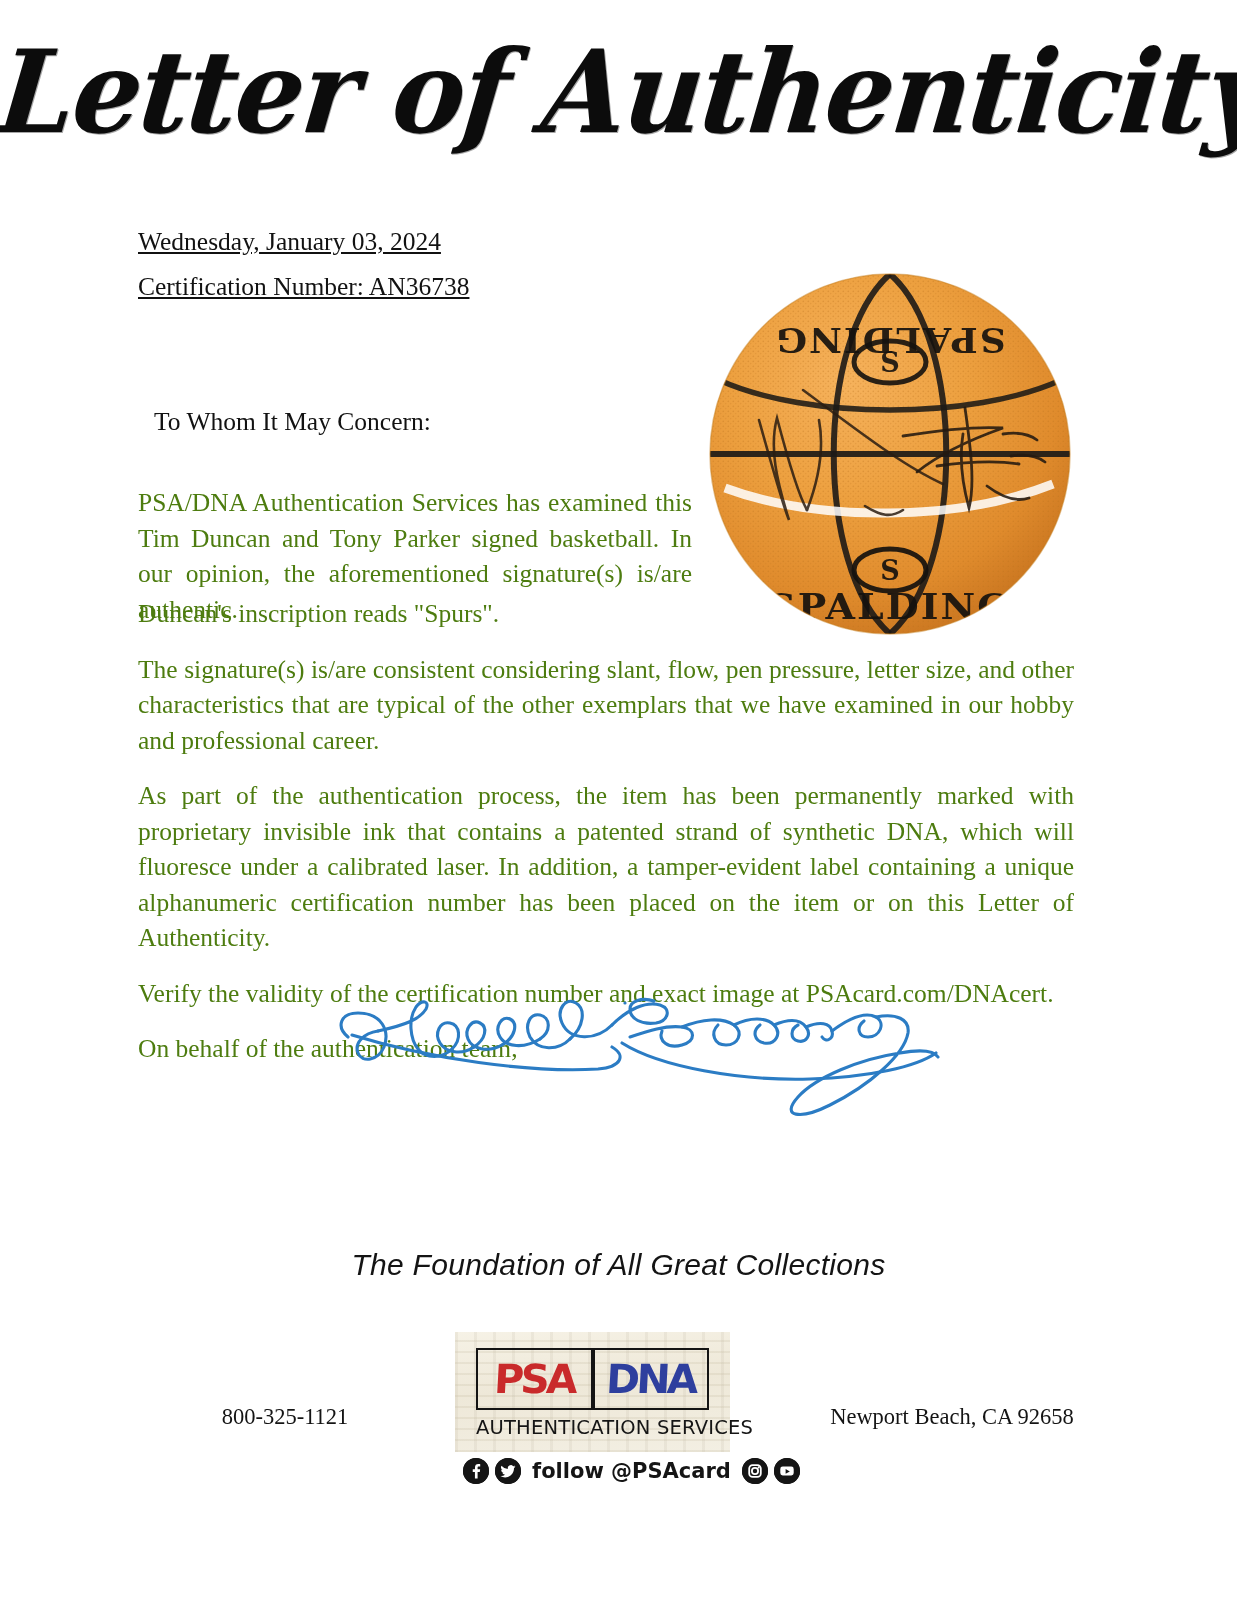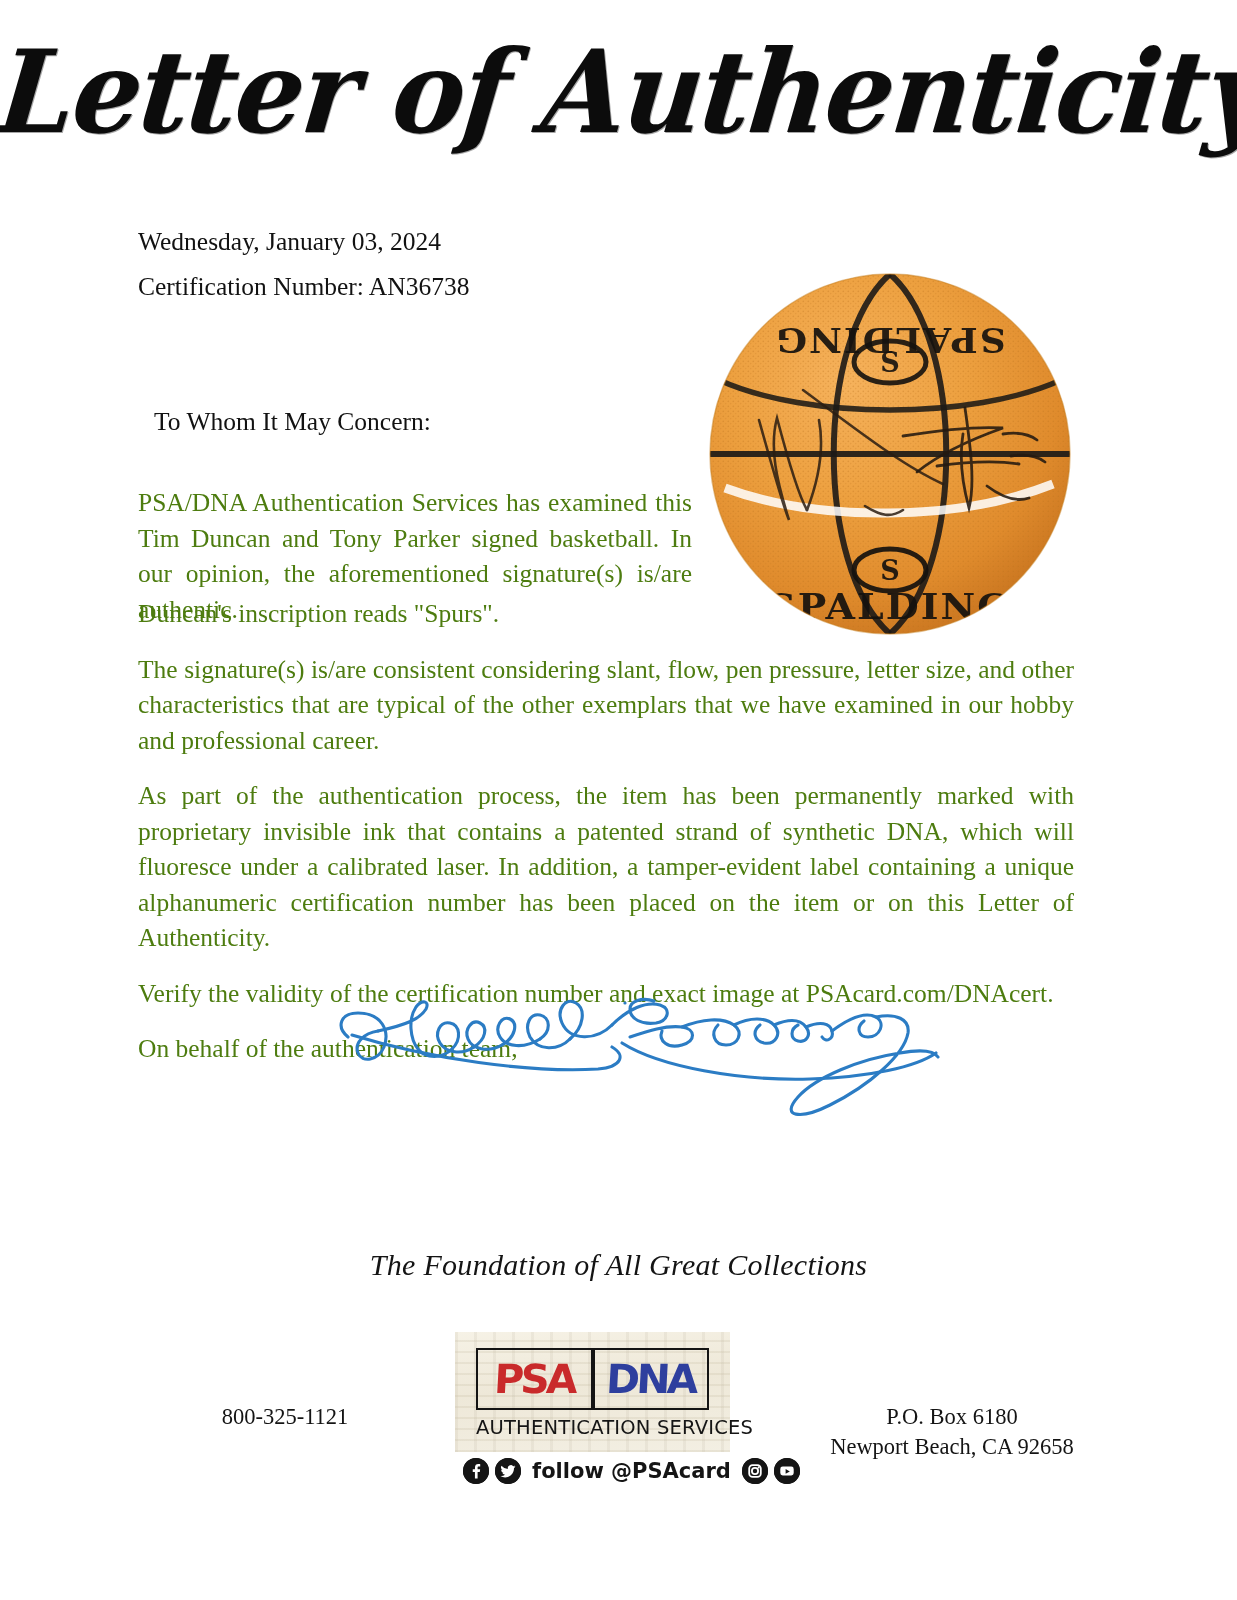--- a/index.html
+++ b/index.html
@@ -44,20 +44,21 @@
     white-space: nowrap;
     text-shadow: 1px 1px 0 rgba(0,0,0,0.35);
   }
 
   
   .meta-block {
     position: absolute;
     left: 138px;
     top: 219px;
     width: 640px;
+    text-decoration: underline;
   }
   .meta-line {
     font-size: 25.5px;
     line-height: 45px;
     color: #121212;
     white-space: nowrap;
   }
 
   
   .ball-photo {
@@ -110,21 +111,21 @@
   }
   .signature svg { display: block; width: 100%; height: 100%; }
 
   
   .tagline {
     position: absolute;
     left: 0;
     top: 1248px;
     width: 1237px;
     text-align: center;
-    font-family: Liberation Serif, serif;
+    font-family: Liberation Sans, sans-serif;
     font-style: italic;
     font-size: 30px;
     letter-spacing: 0.3px;
     color: #141414;
   }
 
   
   .footer {
     position: absolute;
     left: 0;
@@ -399,19 +400,18 @@
           <svg width="26" height="26" viewBox="0 0 26 26">
               <circle cx="13" cy="13" r="13" fill="#151515"></circle>
               <rect x="6.3" y="8.6" width="13.4" height="8.8" rx="2.4" fill="#ffffff"></rect>
               <path d="M11.6 11.1l4.2 2.3-4.2 2.3z" fill="#151515"></path>
             </svg>
         </span>
       </div>
     </div>
 
     <div class="footer-right">
-      <div>P.O. Box 6180</div>
       <div>Newport Beach, CA 92658</div>
     </div>
 
   </div>
 
 </div>
 
 </body></html>

